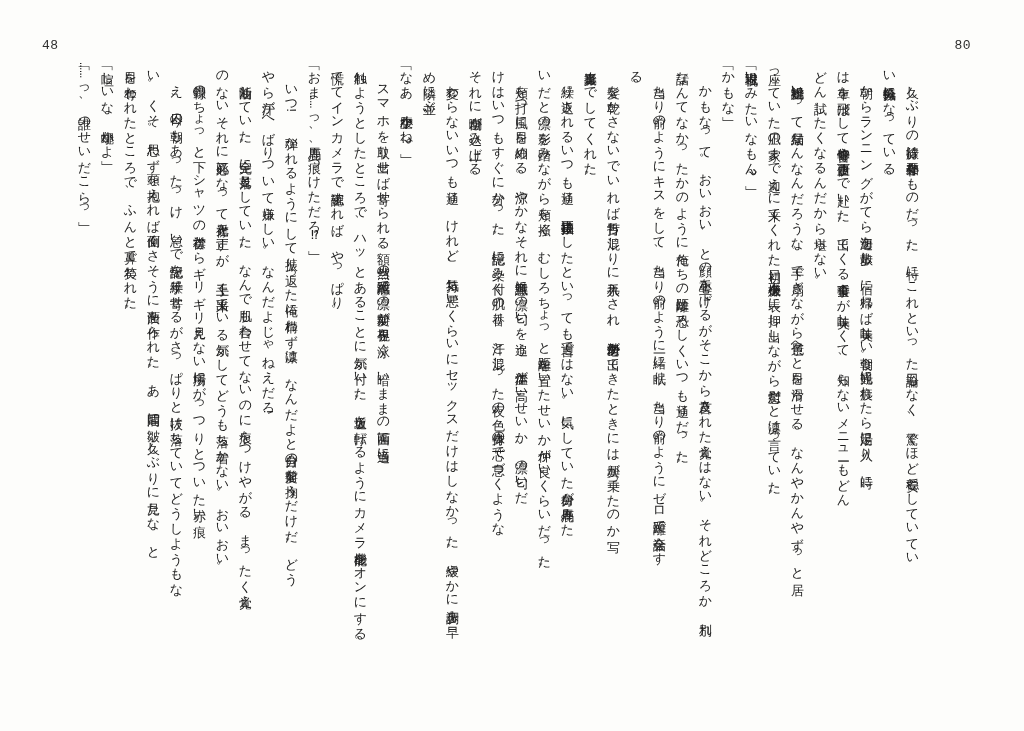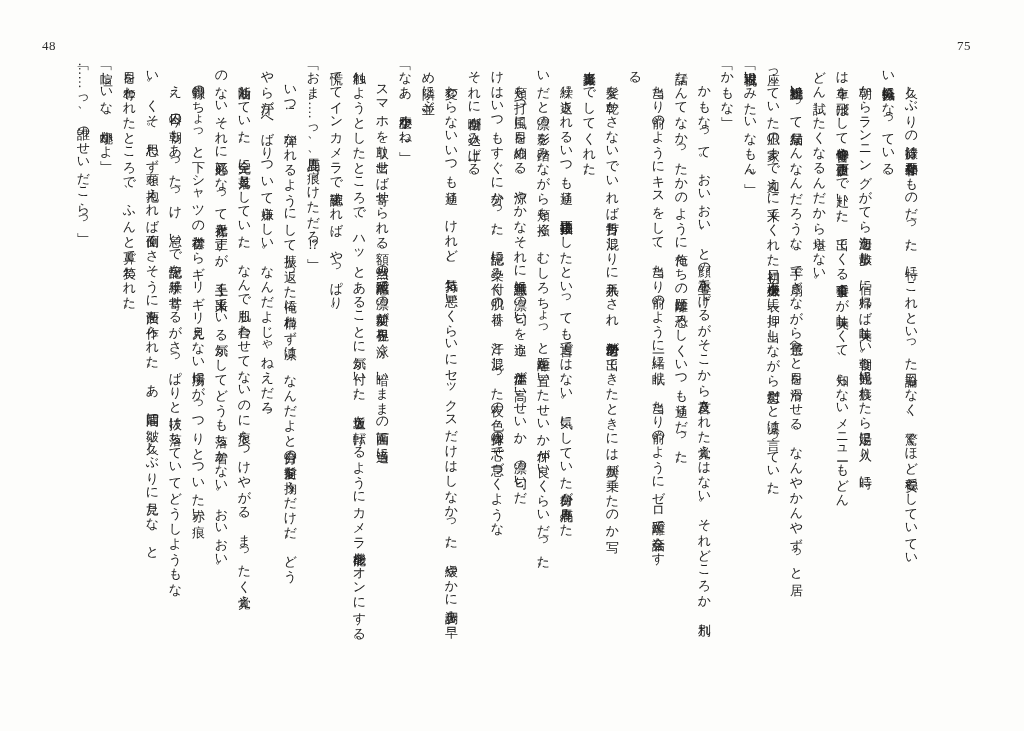--- a/index.html
+++ b/index.html
@@ -6,21 +6,21 @@
     margin: 0;
     padding: 0;
     background: #e8e8e8;
   }
   .spread {
     position: relative;
     width: 1024px;
     height: 731px;
     background: #fdfdfb;
     overflow: hidden;
-    font-family: Liberation Serif, serif;
+    font-family: Liberation Mono, monospace;
   }
   .page-num {
     position: absolute;
     top: 38px;
     font-size: 13px;
     color: #2e2e2e;
     letter-spacing: 0.5px;
   }
   .page-num.left  { left: 42px; }
   .page-num.right { right: 53px; }
@@ -42,21 +42,21 @@
     letter-spacing: 0.25px;
     white-space: nowrap;
   }
   .col.indent { text-indent: 14px; }
 </style>
 </head>
 <body>
 
 <div class="spread">
   <div class="page-num left">48</div>
-  <div class="page-num right">75</div>
+  <div class="page-num right">80</div>
   <div class="text-block">
       <div class="col indent">久しぶりの旅行は存外平和なものだった。特にこれといった口論もなく、驚くほど安穏としていてい</div>
       <div class="col">い気分転換になっている。</div>
       <div class="col indent">朝からランニングがてら海辺を散歩し、宿に帰れば美味しい朝食。観光に疲れたら足湯に入り、時に</div>
       <div class="col">は車を飛ばして修善寺や西伊豆まで赴いた。出てくる食事全てが美味しくて、知らないメニューもどん</div>
       <div class="col">どん試したくなるんだから堪らない。</div>
       <div class="col indent">離婚祝いって結局なんなんだろうな。手で扇ぎながら景色へと目を滑らせる。なんやかんやずっと居</div>
       <div class="col">座っていた凪の家まで迎えに来てくれた初日、不機嫌を表に押し出しながら慰労だと凛は言っていた。</div>
       <div class="col">「退職祝いみたいなもん?」</div>
       <div class="col">「かもな」</div>

